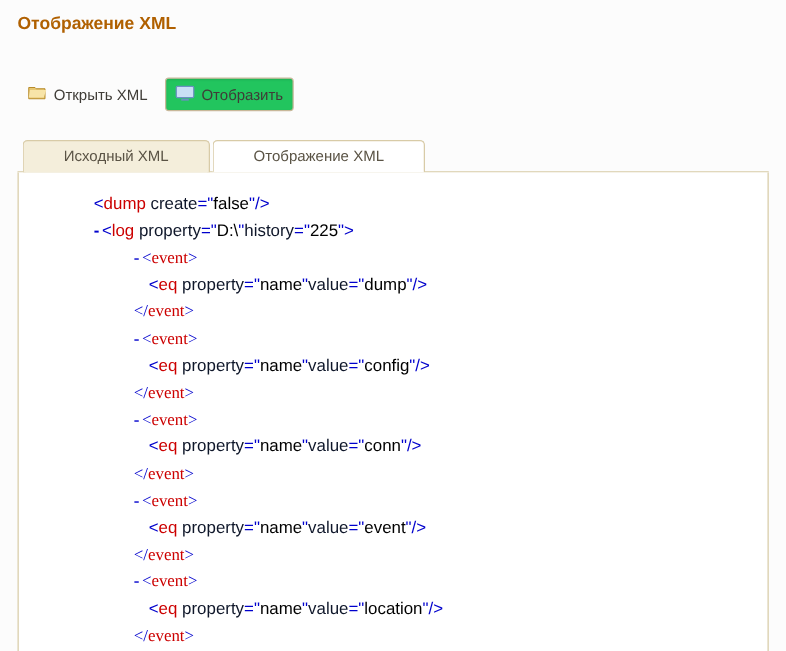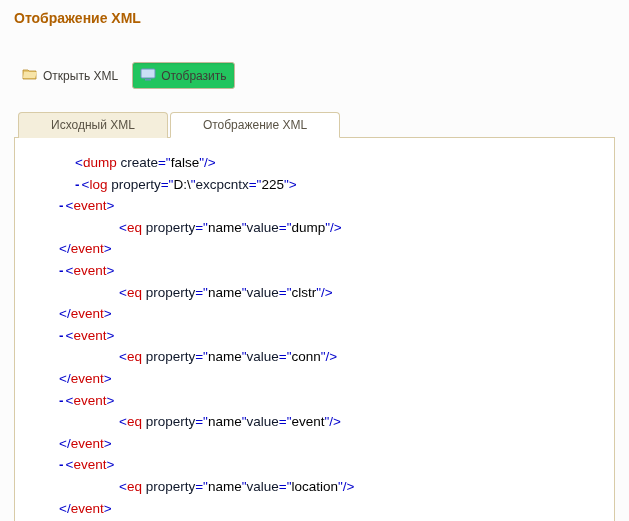--- a/index.html
+++ b/index.html
@@ -90,21 +90,21 @@
     cursor: pointer;
     user-select: none;
   }
   .tag { color: #cc0000; }
   .punct { color: #0000cc; }
   .attr { color: #0f172a; }
   .val { color: #000000; font-weight: normal; }
   .close { color: #cc0000; }
   .lvl0 { margin-left: 22px; }
   .lvl1 { margin-left: 44px; }
-  .lvl2 { margin-left: 28px; }
+  .lvl2 { margin-left: 76px; font-family: Liberation Serif, serif; }
   .lvl3 { margin-left: 88px; }
 </style>
 </head>
 <body>
 
 <div class="container">
   <div class="title">Отображение XML</div>
 
   <div class="toolbar">
     <div class="tbtn">
@@ -134,38 +134,38 @@
 
   <div class="panel">
     <div class="xml">
 
 
       <div class="lvl1">
         <span class="punct">&lt;</span><span class="tag">dump</span> <span class="attr">create</span><span class="punct">="</span><span class="val">false</span><span class="punct">"/&gt;</span>
       </div>
 
       <div class="lvl1">
-        <span class="minus">-</span><span class="punct">&lt;</span><span class="tag">log</span> <span class="attr">property</span><span class="punct">="</span><span class="val">D:\</span><span class="punct">"</span><span class="attr">excpcntx</span><span class="punct">="</span><span class="val">225</span><span class="punct">"&gt;</span>
+        <span class="minus">-</span><span class="punct">&lt;</span><span class="tag">log</span> <span class="attr">property</span><span class="punct">="</span><span class="val">D:\</span><span class="punct">"</span><span class="attr">history</span><span class="punct">="</span><span class="val">225</span><span class="punct">"&gt;</span>
       </div>
 
       <div class="lvl2">
         <span class="minus">-</span><span class="punct">&lt;</span><span class="tag">event</span><span class="punct">&gt;</span>
       </div>
       <div class="lvl3">
         <span class="punct">&lt;</span><span class="tag">eq</span> <span class="attr">property</span><span class="punct">="</span><span class="val">name</span><span class="punct">"</span><span class="attr">value</span><span class="punct">="</span><span class="val">dump</span><span class="punct">"/&gt;</span>
       </div>
       <div class="lvl2">
         <span class="punct">&lt;/</span><span class="close">event</span><span class="punct">&gt;</span>
       </div>
 
       <div class="lvl2">
         <span class="minus">-</span><span class="punct">&lt;</span><span class="tag">event</span><span class="punct">&gt;</span>
       </div>
       <div class="lvl3">
-        <span class="punct">&lt;</span><span class="tag">eq</span> <span class="attr">property</span><span class="punct">="</span><span class="val">name</span><span class="punct">"</span><span class="attr">value</span><span class="punct">="</span><span class="val">clstr</span><span class="punct">"/&gt;</span>
+        <span class="punct">&lt;</span><span class="tag">eq</span> <span class="attr">property</span><span class="punct">="</span><span class="val">name</span><span class="punct">"</span><span class="attr">value</span><span class="punct">="</span><span class="val">config</span><span class="punct">"/&gt;</span>
       </div>
       <div class="lvl2">
         <span class="punct">&lt;/</span><span class="close">event</span><span class="punct">&gt;</span>
       </div>
 
       <div class="lvl2">
         <span class="minus">-</span><span class="punct">&lt;</span><span class="tag">event</span><span class="punct">&gt;</span>
       </div>
       <div class="lvl3">
         <span class="punct">&lt;</span><span class="tag">eq</span> <span class="attr">property</span><span class="punct">="</span><span class="val">name</span><span class="punct">"</span><span class="attr">value</span><span class="punct">="</span><span class="val">conn</span><span class="punct">"/&gt;</span>

